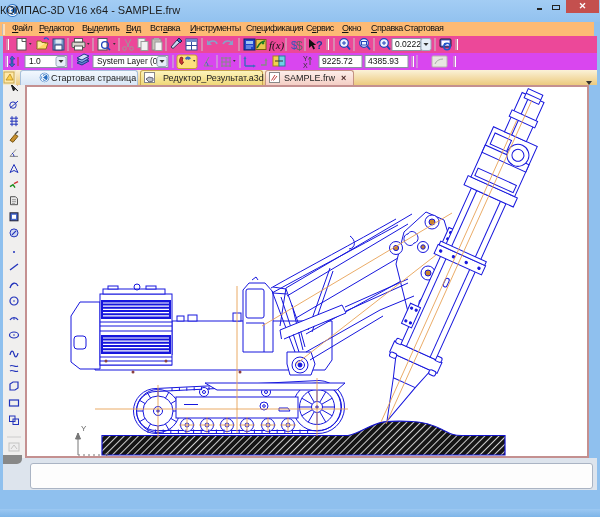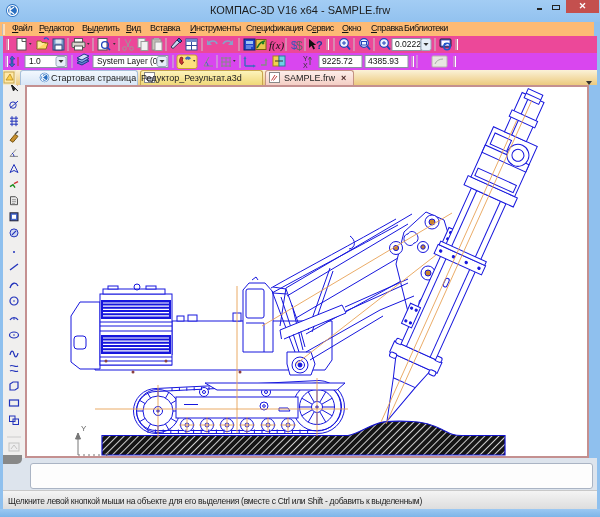--- a/index.html
+++ b/index.html
@@ -1,19 +1,19 @@
 <!DOCTYPE html>
 <html><head><meta charset="utf-8">
 <style>
 html,body{margin:0;padding:0}
 body{width:600px;height:517px;overflow:hidden;font-family:"Liberation Sans",sans-serif}
 #win{position:absolute;left:0;top:0;width:600px;height:517px;background:#8fc0ee}
 .abs{position:absolute}
 #title{left:0;top:0;width:600px;height:22px;background:linear-gradient(#a3cdf4,#92c2ef);font-size:11px;color:#1c1c1c}
-#title .txt{position:absolute;left:0;right:0;top:4px;text-align:center}
+#title .txt{position:absolute;left:0;right:0;top:4px;text-align:left}
 #btn-close{position:absolute;right:1px;top:0px;width:33px;height:13px;background:#c4504e;color:#fff;text-align:center;font-size:9px;line-height:13px;font-weight:bold}
 #btn-max{position:absolute;right:40px;top:5px;width:6px;height:3px;border:1.5px solid #222}
 #btn-min{position:absolute;right:58px;top:8px;width:5px;height:2px;background:#222}
 #menu{left:0;top:22px;width:594px;height:14px;background:#fdba74;font-size:9px;letter-spacing:-0.5px;color:#111}
 #menu span{position:absolute;top:1px}
 #menu u{text-decoration:underline}
 #tb1{left:3px;top:36px;width:594px;height:17px;background:#ec4899}
 #tb2{left:3px;top:53px;width:594px;height:17px;background:#d946ef}
 #tabs{left:3px;top:70px;width:594px;height:15px;background:linear-gradient(#fbf2d8,#ecca7e)}
 #leftbar{left:3px;top:85px;width:22px;height:373px;background:#f0efee}
@@ -47,21 +47,21 @@
   <span style="left:12px"><u>Ф</u>айл</span>
   <span style="left:39px"><u>Р</u>едактор</span>
   <span style="left:82px">В<u>ы</u>делить</span>
   <span style="left:126px"><u>В</u>ид</span>
   <span style="left:150px">Вст<u>а</u>вка</span>
   <span style="left:190px"><u>И</u>нструменты</span>
   <span style="left:246px">Сп<u>е</u>цификация</span>
   <span style="left:306px">С<u>е</u>рвис</span>
   <span style="left:342px"><u>О</u>кно</span>
   <span style="left:371px"><u>С</u>правка</span>
-  <span style="left:404px">Библиотеки</span>
+  <span style="left:404px">Стартовая</span>
  </div>
  <div class="abs" id="tb1"><svg width="594" height="17" viewBox="0 0 594 17">
         <line x1="4" y1="3" x2="4" y2="14" stroke="#c0bdb8" stroke-width="1"></line>
         <line x1="5.5" y1="3" x2="5.5" y2="14" stroke="#fff" stroke-width="1"></line>
         <g>
           <rect x="14" y="2.5" width="9" height="11.5" fill="#fff" stroke="#555"></rect>
           <path d="M19 2.5v3h4" fill="none" stroke="#555"></path>
           <path d="M26 7l2.6 0-1.3 2z" fill="#333"></path>
           <path d="M34 13l2-6h9l-2 6z" fill="#ffd966" stroke="#8a6d1a"></path>
           <path d="M34 13V5h4l1 1.5h4" fill="#ffeb9c" stroke="#8a6d1a"></path>
@@ -211,21 +211,21 @@
         <circle cx="7.5" cy="7.5" r="6.5" fill="#2a6fc0"></circle>
         <circle cx="7.5" cy="7.5" r="5" fill="none" stroke="#fff" stroke-width="1.4"></circle>
         <path d="M5 4v7M5 7l4-3M5 8l4 3" stroke="#fff" stroke-width="1.4" fill="none"></path>
       </svg>
   <div class="tabtxt" style="left:48px">Стартовая страница</div>
   <div class="abs" style="left:137px;top:0;width:123px;height:15px;background:linear-gradient(#fdf4bc,#f0d878);border:1px solid #c8a64e;border-bottom:none;border-radius:3px 3px 0 0;box-sizing:border-box"></div>
   <svg class="abs" style="left:141px;top:2px" width="11" height="11">
         <rect x="0.5" y="0.5" width="10" height="10" fill="#fff" stroke="#888"></rect>
         <path d="M2 7l3-2 4 1v3l-4 1z" fill="#b8bec8" stroke="#667"></path>
       </svg>
-  <div class="tabtxt" style="left:138px">Редуктор_Результат.a3d</div>
+  <div class="tabtxt" style="left:160px">Редуктор_Результат.a3d</div>
   <div class="abs" style="left:262px;top:0;width:89px;height:15px;background:linear-gradient(#fdeeea,#f4cfc5);border:1px solid #c59382;border-bottom:none;border-radius:3px 3px 0 0;box-sizing:border-box"></div>
   <svg class="abs" style="left:266px;top:2px" width="11" height="11">
         <rect x="0.5" y="0.5" width="10" height="10" fill="#fff" stroke="#888"></rect>
         <path d="M2.5 8.5L6 3M4.5 8.5L8 4" stroke="#c04040" stroke-width="1"></path>
       </svg>
   <div class="tabtxt" style="left:281px;font-weight:normal">SAMPLE.frw</div>
   <div class="tabtxt" style="left:338px;color:#442222;font-weight:bold">×</div>
   <div class="abs" style="left:581px;top:3px;width:10px;height:9px"><svg width="10" height="9">
           <path d="M2 3l3 4 3-4z" fill="#333"></path>
         </svg></div>
@@ -580,17 +580,14 @@
           <line x1="235" y1="239" x2="425" y2="126"></line>
           <line x1="269" y1="277" x2="409" y2="168"></line>
           <line x1="359.0" y1="337" x2="504.9" y2="13.2"></line>
           <line x1="354.0" y1="335" x2="489.8" y2="33.2"></line>
         </g>
       </svg></div>
  <div class="abs" id="prop">
       <div id="propbox"></div>
       <div id="grip"></div>
     </div>
- <div class="abs" id="status">
-      <div>Щелкните левой кнопкой мыши на объекте для его выделения (вместе с Ctrl или Shift - добавить к выделенным)</div>
-    </div>
  <div class="abs" id="bb"></div>
 </div>
 
 </body></html>

